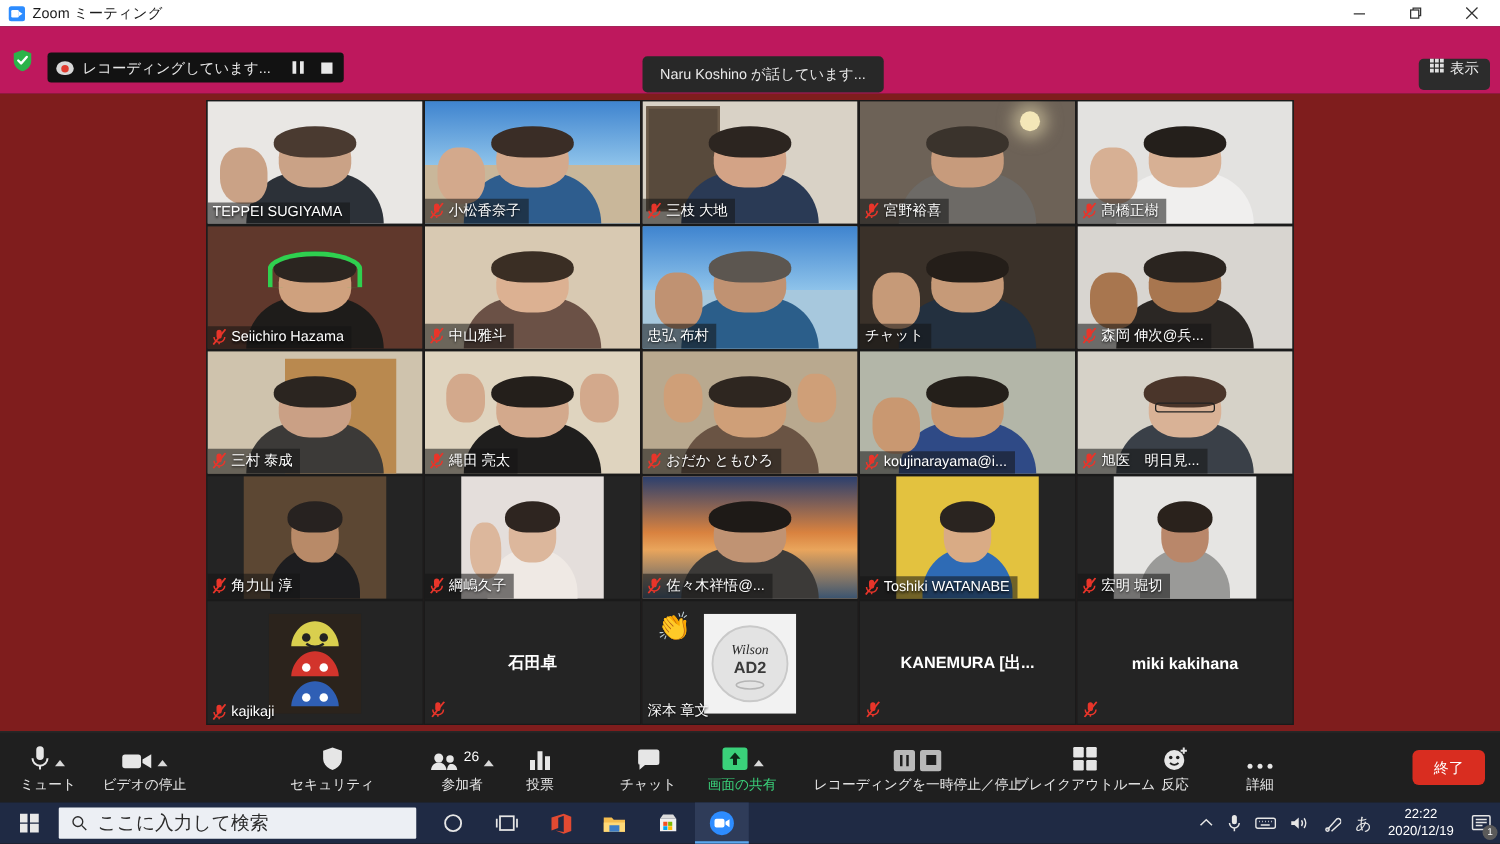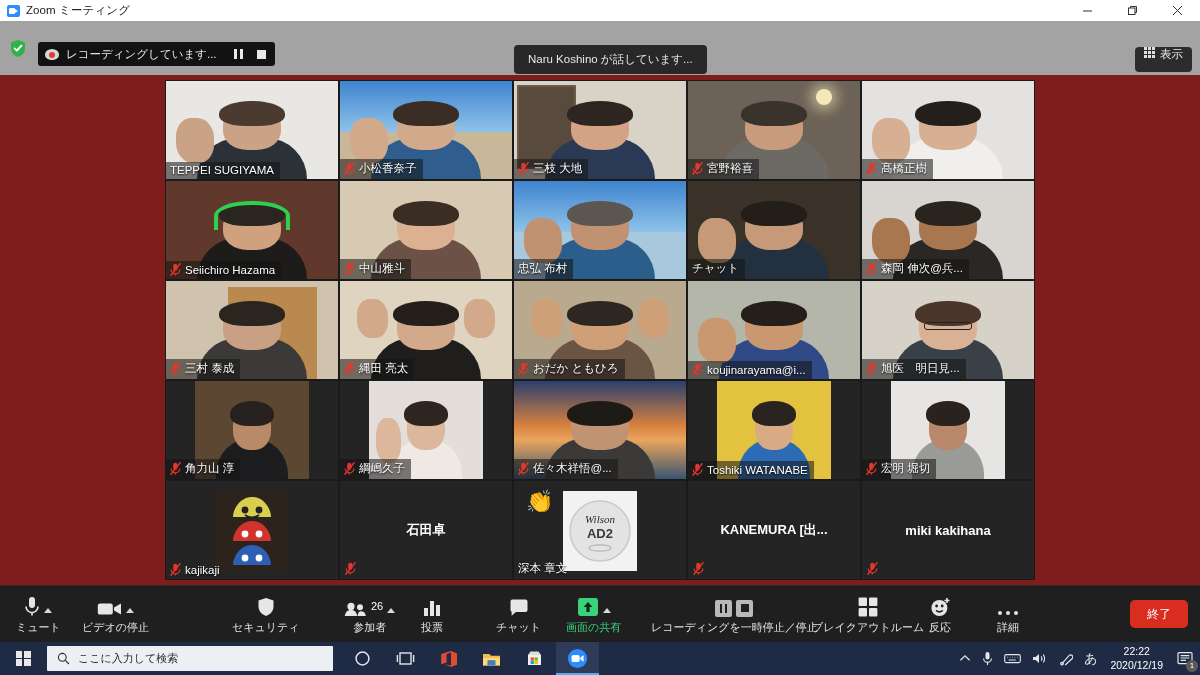--- a/index.html
+++ b/index.html
@@ -33,21 +33,21 @@
   .tb-spacer { flex: 1; }
   .tb-btn {
     width: 45px; height: 21px; display: flex; align-items: center;
     justify-content: center; color: #333; font-size: 11px; flex: none;
   }
   .tb-btn svg { display: block; }
 
   
   .zheader {
     position: absolute; top: 21px; left: 0; width: 1200px; height: 54px;
-    background: #a3a3a3;
+    background: #be185d;
     padding-left: 48px;
   }
   .shield {
     position: absolute; left: 9px; top: 18px; width: 18px; height: 19px;
   }
   .rec-pill {
     position: absolute; left: 38px; top: 21px; height: 24px;
     background: #121212; border-radius: 3px; display: flex;
     align-items: center; padding: 0 9px 0 7px; gap: 7px;
   }
@@ -176,21 +176,21 @@
     background: #1f2a44; display: flex; align-items: center;
   }
   .start { width: 46px; height: 33px; display: flex; align-items: center; justify-content: center; }
   .winlogo { width: 15px; height: 15px; display: grid; grid-template-columns: 1fr 1fr;
              grid-template-rows: 1fr 1fr; gap: 1.5px; }
   .winlogo i { background: #e8e8e8; display: block; }
   .searchbox {
     width: 286px; height: 25px; background: #eceff4; border-radius: 1px;
     display: flex; align-items: center; gap: 8px; padding: 0 10px; margin-left: 1px;
   }
-  .searchbox span { font-size: 11px; color: #2b2b2b; }
+  .searchbox span { font-size: 15px; color: #2b2b2b; }
   .tb-apps { display: flex; align-items: center; height: 33px; margin-left: 8px; }
   .app-ic { width: 43px; height: 33px; display: flex; align-items: center; justify-content: center; }
   .app-ic.active { background: #2f3c59; box-shadow: inset 0 -2px 0 #5ba8f0; }
   .tray { margin-left: auto; display: flex; align-items: center; height: 33px; padding-right: 4px; gap: 11px; }
   .tray-ic { display: flex; align-items: center; justify-content: center; color: #e6e6e6; font-size: 12px; }
   .clock { display: flex; flex-direction: column; align-items: center; line-height: 1.25;
            color: #fff; font-size: 10.5px; margin-left: 2px; }
   .notif { width: 22px; height: 22px; position: relative; display: flex;
            align-items: center; justify-content: center; }
   .notif .badge {

